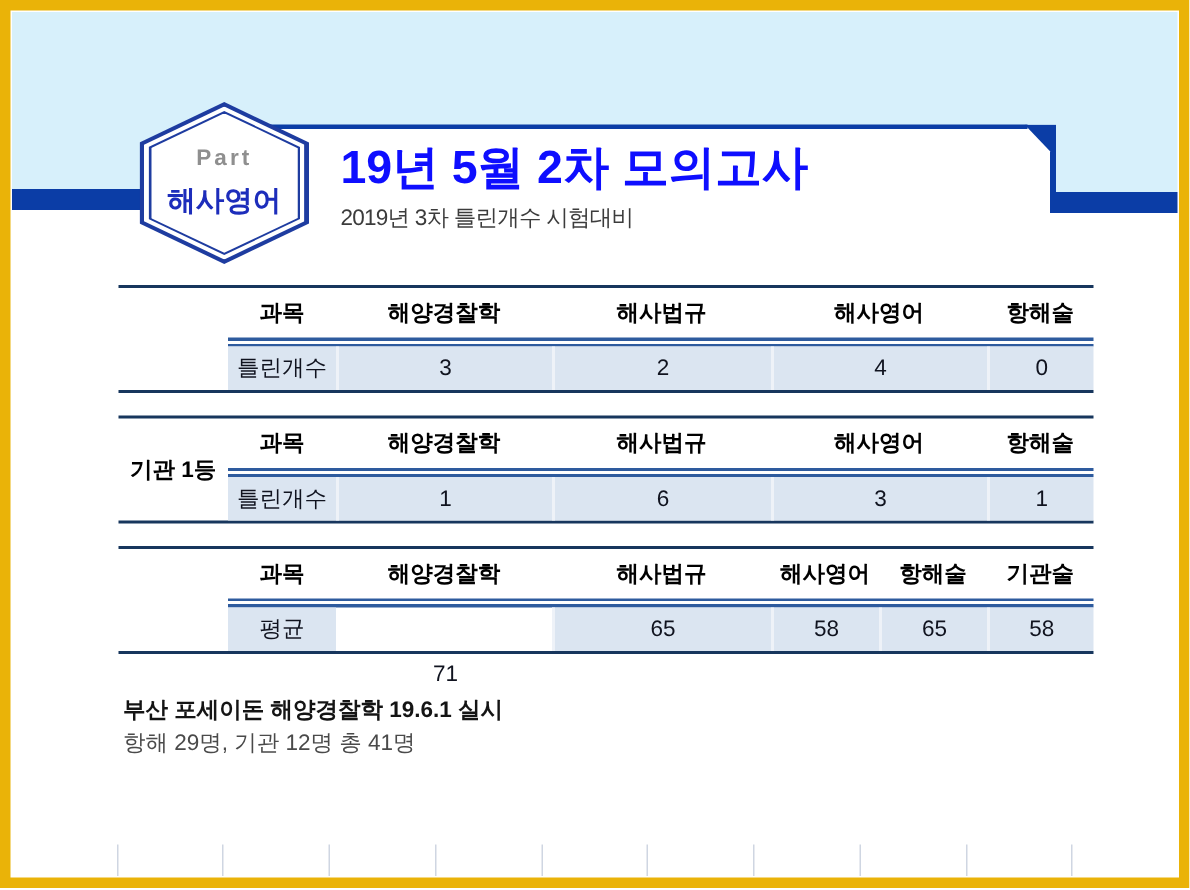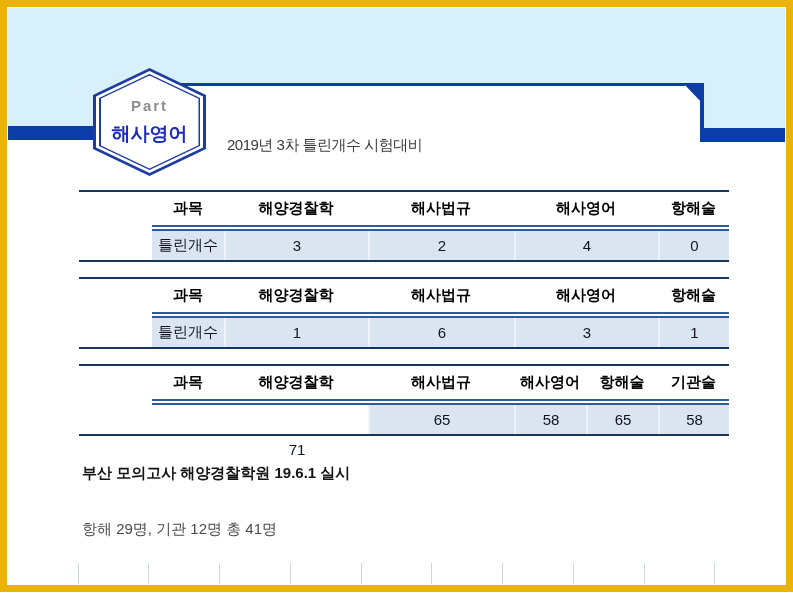--- a/index.html
+++ b/index.html
@@ -39,21 +39,21 @@
     font-size:15px;font-weight:bold;color:#000;}
   .rt-head{grid-row:1;display:flex;align-items:center;justify-content:center;
     font-size:15px;font-weight:bold;color:#000;}
   .rt-dline{grid-row:2;grid-column:2/-1;
     background:linear-gradient(to bottom,#2e5b9e 0 2px,#ffffff 2px 4px,#2e5b9e 4px 6px);}
   .rt-val{grid-row:3;display:flex;align-items:center;justify-content:center;
     background:#dbe5f1;font-size:15px;color:#10131f;}
   .rt-val.vsep{border-left:2px solid #eef2f8;box-sizing:border-box;}
   
   .note1{position:absolute;left:75px;top:457px;font-size:15px;font-weight:bold;color:#141414;white-space:nowrap;}
-  .note2{position:absolute;left:75px;top:479px;font-size:15px;color:#4a4a4a;white-space:nowrap;margin-top:34px;}
+  .note2{position:absolute;left:75px;top:479px;font-size:15px;color:#4a4a4a;white-space:nowrap;}
   
   .bottom-grid{position:absolute;left:1px;right:1px;bottom:1px;height:21px;display:flex;}
   .bottom-grid .cell{flex:1;}
   .bottom-grid .cell + .cell{border-left:1px solid #cfd6e2;}
 </style>
 </head>
 <body>
 
 <div class="slide">
 
@@ -69,66 +69,69 @@
     <div class="hex hex-w1">
       <div class="hex hex-b2">
         <div class="hex hex-w2">
           <span class="hex-part">Part</span>
           <span class="hex-subject">해사영어</span>
         </div>
       </div>
     </div>
   </div>
 
+  <div class="title">19년 5월 2차 모의고사</div>
   <div class="subtitle">2019년 3차 틀린개수 시험대비</div>
 
   <div>
       <div class="rtable" style="top: 183px; grid-template-columns: 73px 72px 144px 146px 144px 71px;">
         <div class="rt-head" style="grid-column: 2;">과목</div>
         <div class="rt-head" style="grid-column: 3;">해양경찰학</div>
         <div class="rt-head" style="grid-column: 4;">해사법규</div>
         <div class="rt-head" style="grid-column: 5;">해사영어</div>
         <div class="rt-head" style="grid-column: 6;">항해술</div>
         <div class="rt-dline"></div>
         <div class="rt-val" style="grid-column: 2;">틀린개수</div>
         <div class="rt-val vsep" style="grid-column: 3;">3</div>
         <div class="rt-val vsep" style="grid-column: 4;">2</div>
         <div class="rt-val vsep" style="grid-column: 5;">4</div>
         <div class="rt-val vsep" style="grid-column: 6;">0</div>
       </div>
       <div class="rtable" style="top: 270px; grid-template-columns: 73px 72px 144px 146px 144px 71px;">
+        <div class="rt-label">기관 1등</div>
         <div class="rt-head" style="grid-column: 2;">과목</div>
         <div class="rt-head" style="grid-column: 3;">해양경찰학</div>
         <div class="rt-head" style="grid-column: 4;">해사법규</div>
         <div class="rt-head" style="grid-column: 5;">해사영어</div>
         <div class="rt-head" style="grid-column: 6;">항해술</div>
         <div class="rt-dline"></div>
         <div class="rt-val" style="grid-column: 2;">틀린개수</div>
         <div class="rt-val vsep" style="grid-column: 3;">1</div>
         <div class="rt-val vsep" style="grid-column: 4;">6</div>
         <div class="rt-val vsep" style="grid-column: 5;">3</div>
         <div class="rt-val vsep" style="grid-column: 6;">1</div>
       </div>
       <div class="rtable" style="top: 357px; grid-template-columns: 73px 72px 144px 146px 72px 72px 71px;">
         <div class="rt-head" style="grid-column: 2;">과목</div>
         <div class="rt-head" style="grid-column: 3;">해양경찰학</div>
         <div class="rt-head" style="grid-column: 4;">해사법규</div>
         <div class="rt-head" style="grid-column: 5;">해사영어</div>
         <div class="rt-head" style="grid-column: 6;">항해술</div>
         <div class="rt-head" style="grid-column: 7;">기관술</div>
         <div class="rt-dline"></div>
+        <div class="rt-val" style="grid-column: 2;">평균</div>
         <div class="rt-val vsep" style="grid-column: 3; margin-top: 44px;">71</div>
         <div class="rt-val vsep" style="grid-column: 4;">65</div>
         <div class="rt-val vsep" style="grid-column: 5;">58</div>
         <div class="rt-val vsep" style="grid-column: 6;">65</div>
         <div class="rt-val vsep" style="grid-column: 7;">58</div>
       </div>
     </div>
 
-  <div class="note1">부산 모의고사 해양경찰학원 19.6.1 실시</div>
+  <div class="note1">부산 포세이돈 해양경찰학 19.6.1 실시</div>
   <div class="note2">항해 29명, 기관 12명 총 41명</div>
 
   <div class="bottom-grid">
       <div class="cell"></div>
       <div class="cell"></div>
       <div class="cell"></div>
       <div class="cell"></div>
       <div class="cell"></div>
       <div class="cell"></div>
       <div class="cell"></div>

